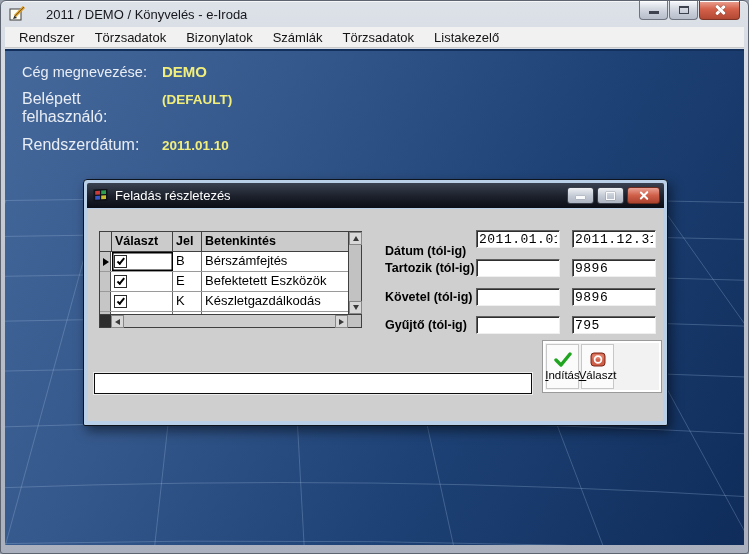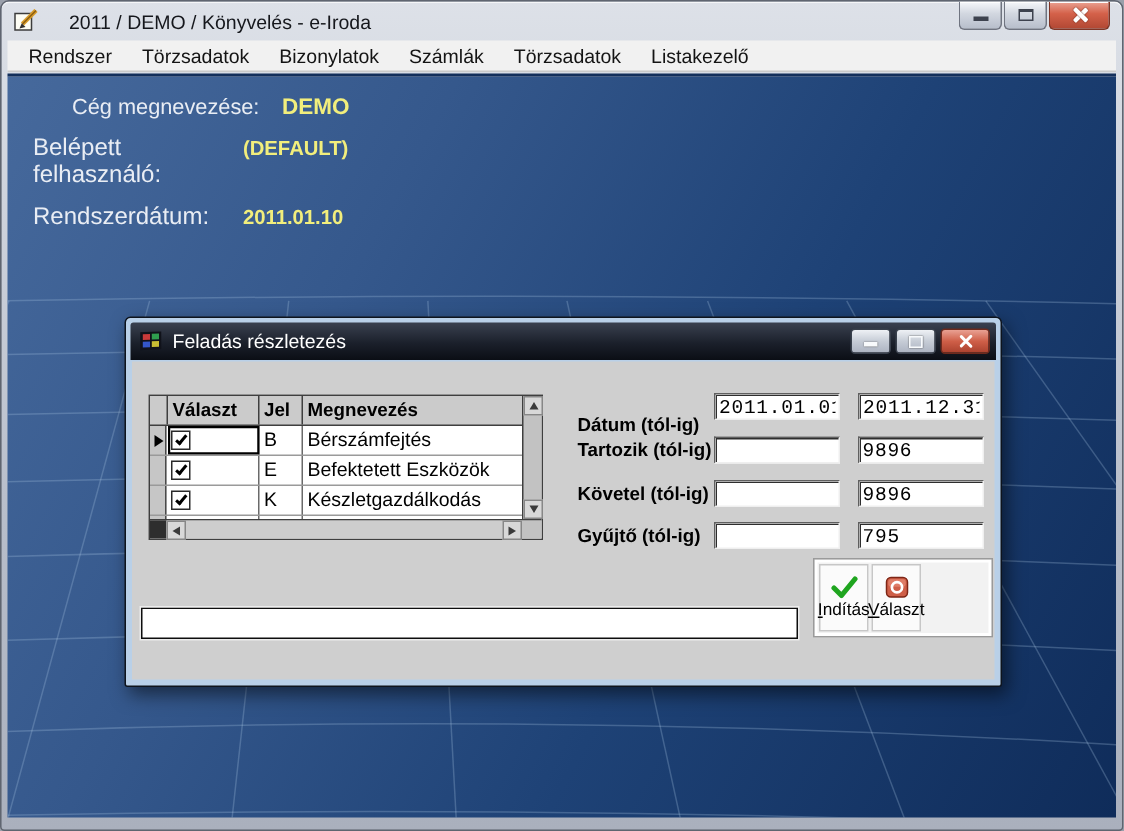--- a/index.html
+++ b/index.html
@@ -34,28 +34,28 @@
   
   .content { position:absolute; top:48px; left:4px; right:4px; bottom:8px; overflow:hidden;
              border-top:2px solid #132f5b;
              background: linear-gradient(118deg, #46699c 0%, #35588c 30%, #1e4276 62%, #0f2c5a 100%); }
   .grid-svg { position:absolute; inset:0; }
 
   
   .info { position:absolute; top:12px; left:17px; }
   .info-row { display:flex; align-items:baseline; margin-bottom:10px; }
   .info-label { width:140px; color:#e9edf4; font-size:16px; }
-  .info-row:first-child .info-label { font-size:14.5px;margin-left:26px; }
+  .info-row:first-child .info-label { font-size:14.5px; }
   .info-value { color:#f2ee7c; font-weight:bold; font-size:13.5px; }
   .info-row:first-child .info-value { font-size:15px; }
 
   
   .dialog { position:absolute; left:78px; top:128px; width:585px; height:247px;
             border:1px solid #0e141d; border-radius:4px 4px 2px 2px; background:#b9d0e8; padding:3px;
-            box-shadow: 3px 5px 12px rgba(0,0,0,.5); margin-top: 32px; }
+            box-shadow: 3px 5px 12px rgba(0,0,0,.5); }
   .dlg-titlebar { height:25px; border-radius:2px 2px 0 0; background:linear-gradient(#3a4150, #1b202b 55%, #0b0e15);
                   display:flex; align-items:center; padding:0 4px 0 6px; gap:6px; }
   .dlg-title { color:#fff; font-size:13px; flex:1; }
   .dlg-controls { display:flex; gap:3px; }
   .dc { width:27px; height:17px; border:1px solid #39404c; border-radius:3px;
         background:linear-gradient(#eef1f5,#c6ccd6 50%,#adb4c2); display:flex; align-items:center; justify-content:center; }
   .dc-close { width:33px; background:linear-gradient(#e9a193,#cf5f48 50%,#ab422f); border-color:#6e2a1d; }
   .dg-dash { width:9px; height:3px; background:#f8fafc; box-shadow:0 0 1px #444; margin-top:4px; }
   .dg-box { width:9px; height:8px; border:1.5px solid #f8fafc; box-shadow:0 0 1px #444; }
   .dg-x { position:relative; width:11px; height:11px; }
@@ -213,21 +213,21 @@
         </div>
       </div>
 
       <div class="dlg-client">
 
         <div class="gtable">
           <div class="t-header">
             <div class="t-h h-sel"></div>
             <div class="t-h h-c1">Választ</div>
             <div class="t-h h-c2">Jel</div>
-            <div class="t-h h-c3">Megnevezés</div>
+            <div class="t-h h-c3">Betenkintés</div>
           </div>
           <div class="t-body">
             <div class="sel-strip"></div>
             <div class="vline" style="left:72px"></div>
             <div class="vline" style="left:101px"></div>
             <div class="t-row">
               <div class="t-c w-sel">
                   <span class="row-arrow"></span>
                 </div>
               <div class="t-c w-c1 cell-focus">

